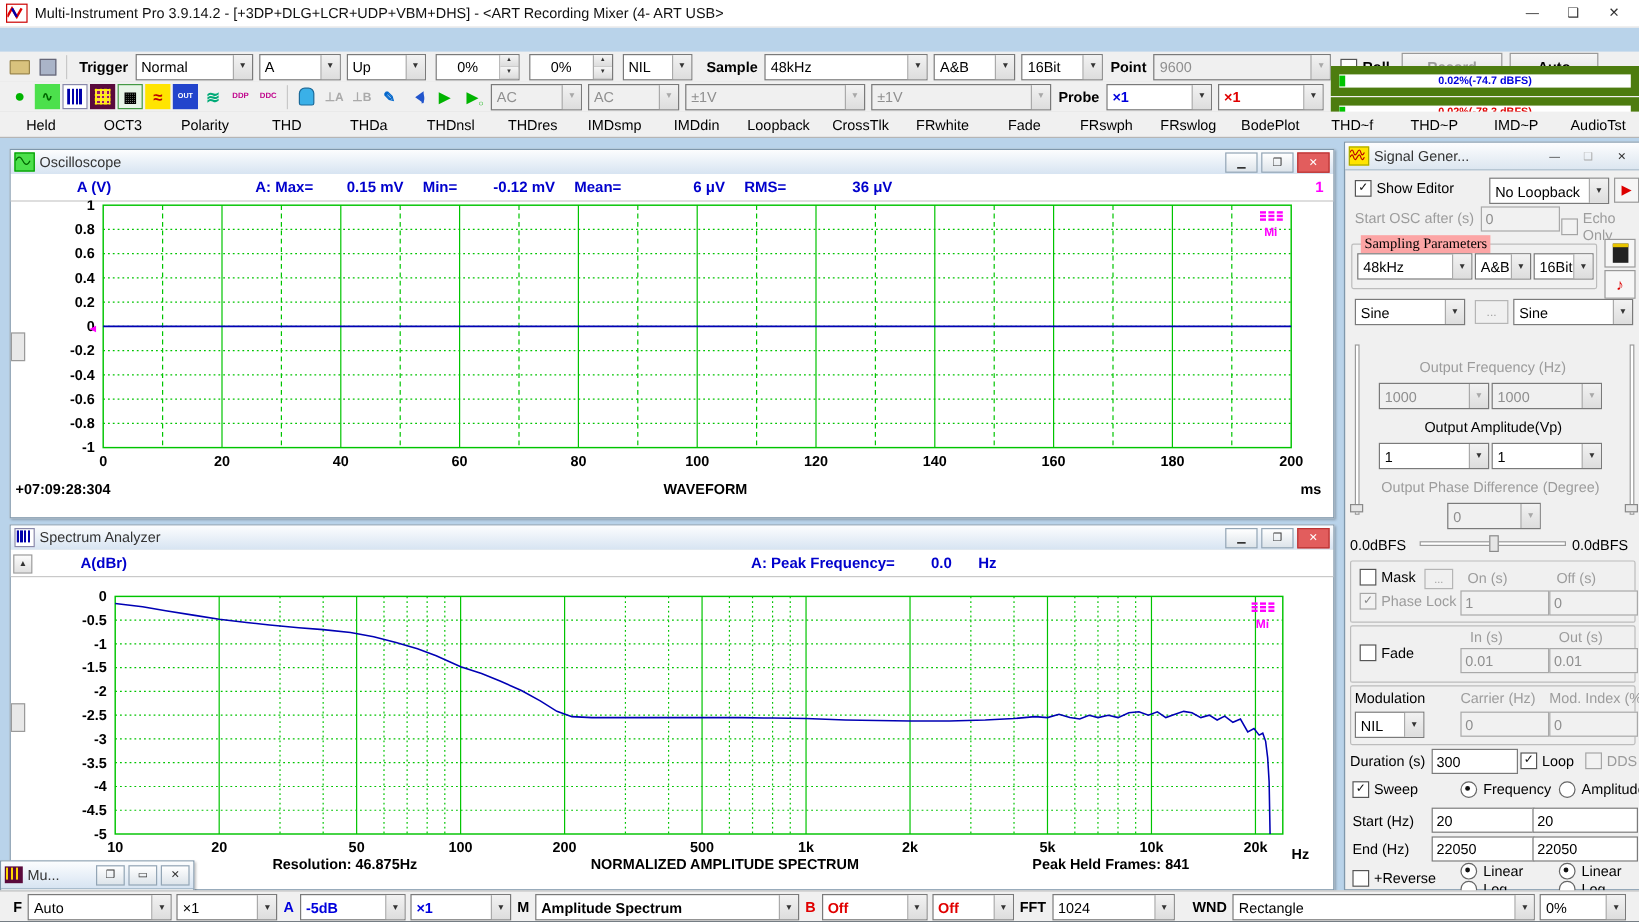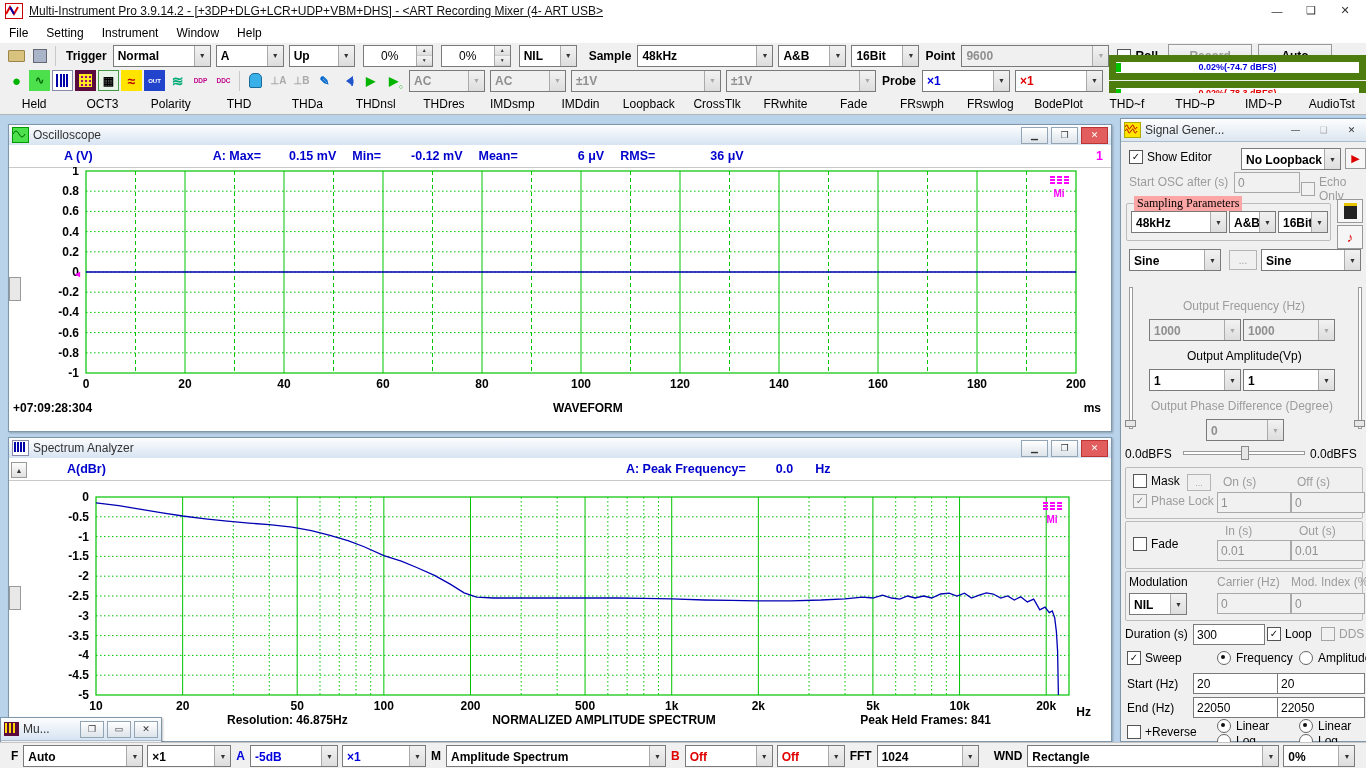--- a/index.html
+++ b/index.html
@@ -3,32 +3,32 @@
 <meta charset="utf-8">
 <style>
   html,body{margin:0;padding:0;background:#000;}
   #screen{position:relative;width:1366px;height:768px;background:#b9d3ea;overflow:hidden;
     font-family:"Liberation Sans",sans-serif;font-size:12px;color:#000;}
   .abs{position:absolute;}
   
   #titlebar{left:0;top:0;width:1366px;height:22px;background:#fff;border-bottom:1px solid #e4e4e4;display:flex;align-items:center;}
   #app-icon{width:16px;height:14px;margin:0 6px 0 5px;background:#fff;border:1px solid #c00;position:relative;overflow:hidden;}
   #app-icon svg{position:absolute;left:0;top:0;}
-  #title-text{font-size:12px;color:#111;white-space:nowrap;text-decoration:underline;}
+  #title-text{font-size:12px;color:#111;white-space:nowrap;}
   .cap-btn{width:34px;height:21px;display:flex;align-items:center;justify-content:center;font-size:11px;color:#333;}
   #caption-controls{position:absolute;right:4px;top:0;display:flex;}
   #menubar{left:0;top:22px;width:1366px;height:21px;background:#fff;display:flex;align-items:center;border-bottom:1px solid #dcdcdc;}
   .menu-item{padding:0 9px;height:100%;display:flex;align-items:center;font-size:12px;}
   
   .toolbar{background:#f0f0f0;display:flex;align-items:center;}
   #toolbar1{left:0;top:43px;width:1366px;height:25px;border-bottom:1px solid #e0e0e0;}
   #toolbar2{left:0;top:68px;width:1366px;height:25px;border-bottom:1px solid #d5d5d5;}
   .tb-label{font-weight:bold;font-size:12px;padding:0 6px;white-space:nowrap;}
   .cb{position:relative;height:20px;background:#fff;border:1px solid #7a7a7a;display:flex;align-items:stretch;font-size:12px;flex:none;}
-  .cb .t{flex:1;padding:1px 3px 0 4px;white-space:nowrap;overflow:hidden;display:flex;align-items:center;font-weight:bold;}
+  .cb .t{flex:1;padding:1px 3px 0 4px;white-space:nowrap;overflow:hidden;display:flex;align-items:center;}
   .cb .a{width:15px;background:linear-gradient(#f2f2f2,#ddd);border-left:1px solid #aaa;display:flex;align-items:center;justify-content:center;font-size:7px;color:#333;}
   .cb.dis{background:#f0f0f0;}
   .cb.dis .t{color:#8f8f8f;}
   .cb.dis .a{color:#a8a8a8;}
   .spin{position:relative;height:20px;background:#fff;border:1px solid #7a7a7a;display:flex;flex:none;}
   .spin .t{flex:1;display:flex;align-items:center;justify-content:center;font-size:12px;}
   .spin .ud{width:15px;display:flex;flex-direction:column;border-left:1px solid #aaa;}
   .spin .ud span{flex:1;background:linear-gradient(#f4f4f4,#ddd);font-size:5px;color:#333;display:flex;align-items:center;justify-content:center;border-bottom:1px solid #ccc;}
   .btn{height:21px;border:1px solid #999;background:linear-gradient(#f6f6f6,#dedede);display:flex;align-items:center;justify-content:center;font-size:12px;font-weight:bold;padding:0 10px;flex:none;}
   .btn.dis{color:#9a9a9a;}
@@ -94,27 +94,20 @@
         </svg>
       </span>
     <span id="title-text">Multi-Instrument Pro 3.9.14.2   -   [+3DP+DLG+LCR+UDP+VBM+DHS]   -   &lt;ART Recording Mixer (4- ART USB&gt;</span>
     <span id="caption-controls">
       <span class="cap-btn">—</span>
       <span class="cap-btn">❑</span>
       <span class="cap-btn">✕</span>
     </span>
   </div>
 
-  <div id="menubar" class="abs">
-    <span class="menu-item">File</span>
-    <span class="menu-item">Setting</span>
-    <span class="menu-item">Instrument</span>
-    <span class="menu-item">Window</span>
-    <span class="menu-item">Help</span>
-  </div>
 
   <div id="toolbar1" class="abs toolbar">
     <span class="ticon" style="margin-left:6px">
         <span style="width:15px;height:10px;background:#d9c27d;border:1px solid #9a854a;border-radius:1px"></span>
       </span>
     <span class="ticon">
         <span style="width:12px;height:12px;background:#aab4c8;border:1px solid #667;"></span>
       </span>
     <span class="sep"></span>
     <span class="tb-label">Trigger</span>

